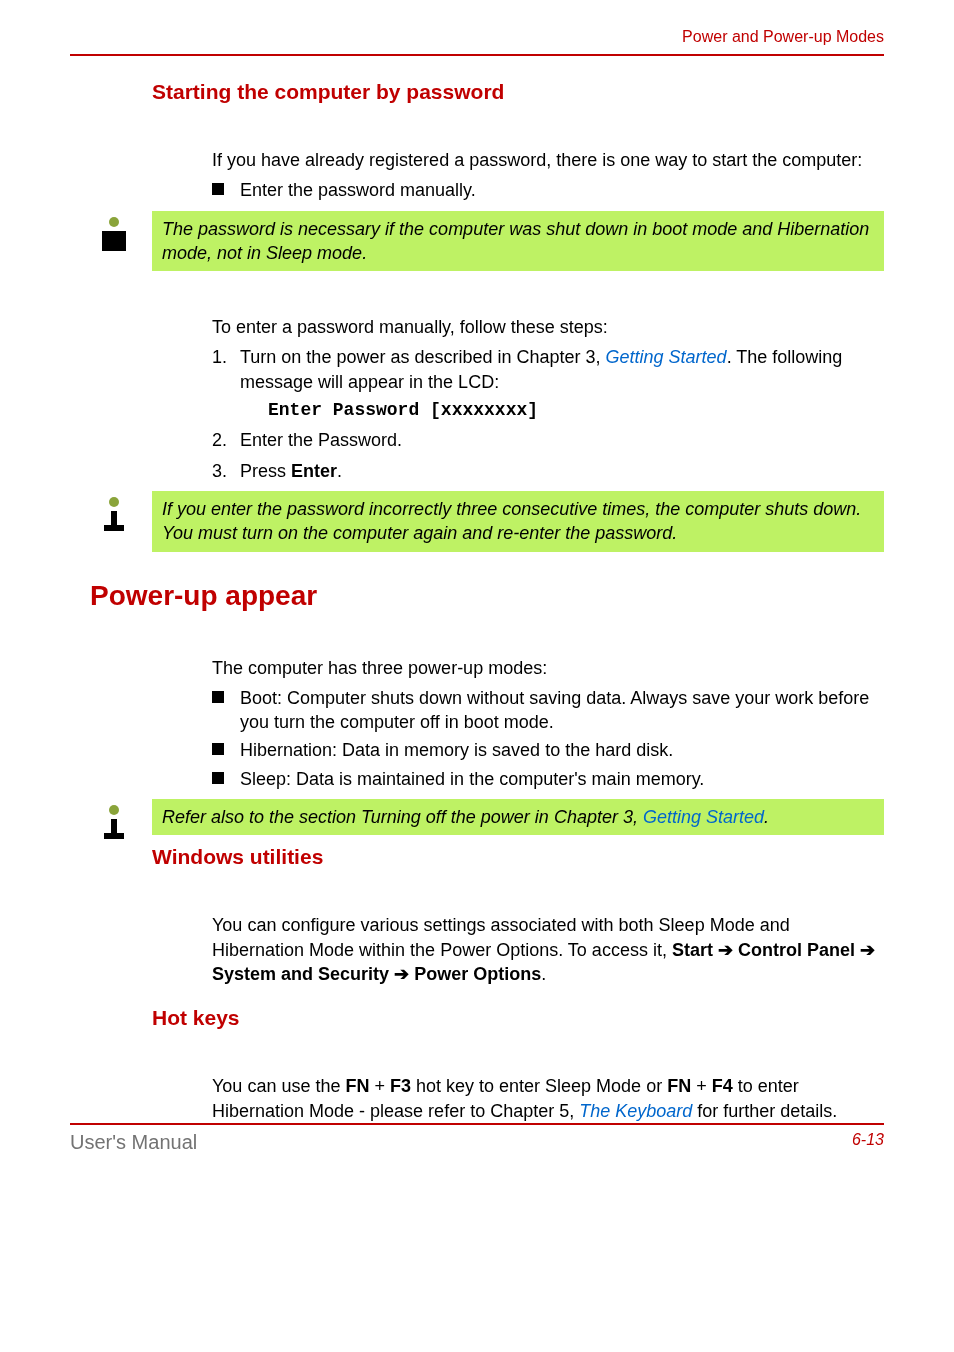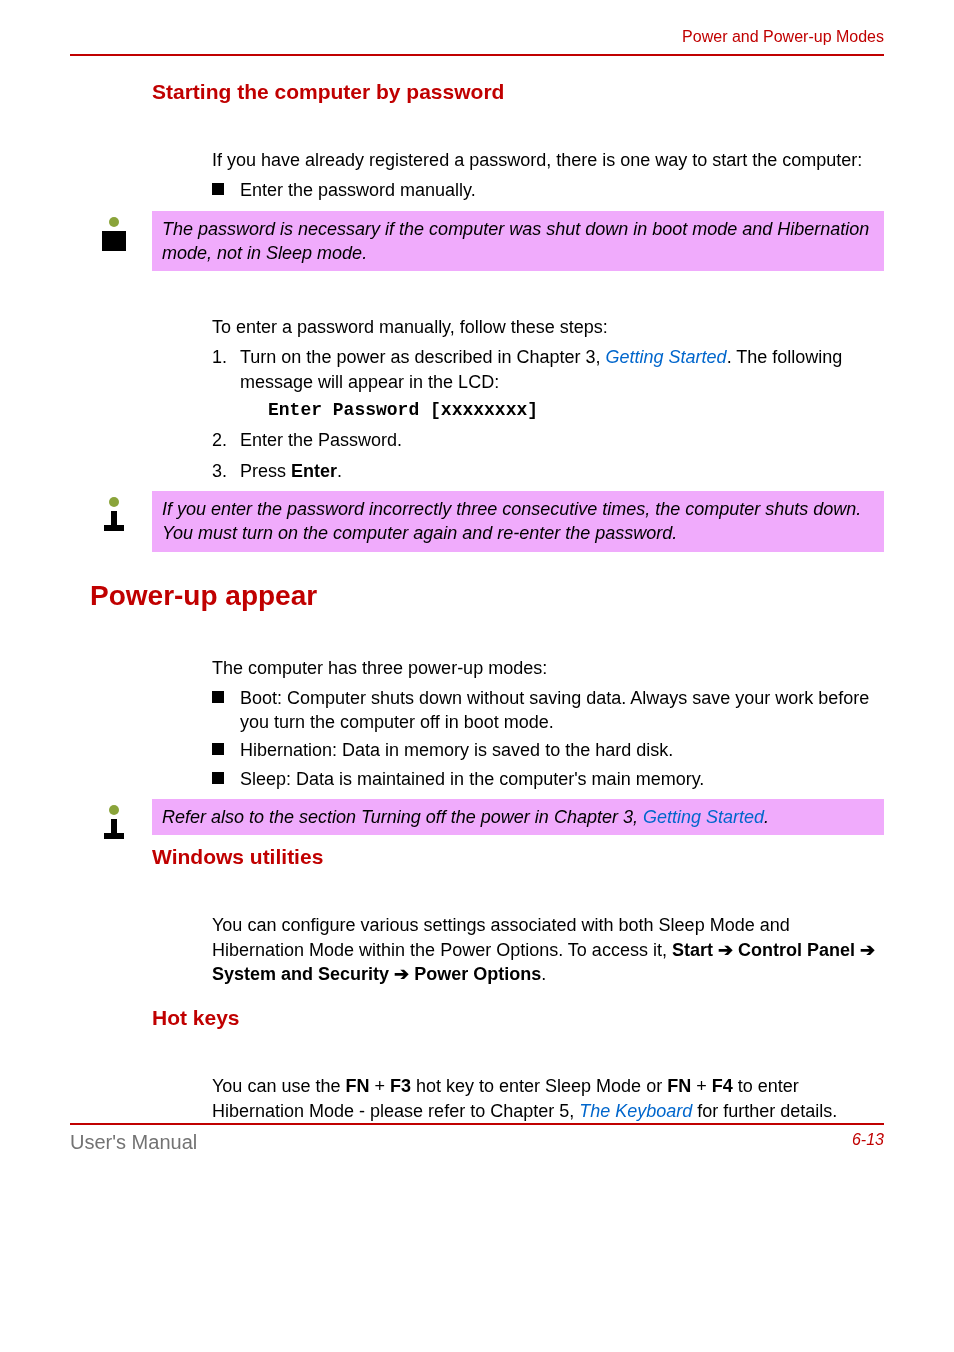--- a/index.html
+++ b/index.html
@@ -15,21 +15,21 @@
   ul.square { list-style: none; padding-left: 0; margin: 4px 0 6px 0; }
   ul.square li { position: relative; padding-left: 28px; font-size: 18px; line-height: 1.35; margin-bottom: 4px; }
   ul.square li::before { content: ""; position: absolute; left: 0; top: 5px; width: 12px; height: 12px; background: #000; }
   ol.num { list-style: none; padding-left: 0; margin: 4px 0 6px 0; counter-reset: item; }
   ol.num li { position: relative; padding-left: 28px; font-size: 18px; line-height: 1.35; margin-bottom: 6px; }
   ol.num li .num { position: absolute; left: 0; top: 0; }
   .link { color: #0066cc; font-style: italic; }
   .bold { font-weight: bold; }
   .mono { font-family: "Courier New", Courier, monospace; font-weight: bold; font-size: 18px; }
   .note-wrap { position: relative; margin: 8px 0 10px 0; margin-left: -62px; }
-  .note-box { background: #f0abfc; padding: 6px 10px 6px 10px; font-style: italic; font-size: 18px; line-height: 1.35; margin-left: 62px; }
+  .note-box { background: #bef264; padding: 6px 10px 6px 10px; font-style: italic; font-size: 18px; line-height: 1.35; margin-left: 62px; }
   .note-box .link { } 
   .note-icon { position: absolute; left: 4px; top: 2px; width: 40px; height: 40px; }
   .arrow { font-weight: bold; }
   .step-inner { padding-left: 28px; margin-top: 4px; }
   .footer { position: absolute; left: 70px; right: 70px; bottom: 50px; border-top: 2px solid #c00000; padding-top: 6px; }
   .footer-l { color: #737373; font-size: 20px; float: left; }
   .footer-r { color: #c00000; font-size: 16px; float: right; font-style: italic; }
 </style>
 </head>
 <body>

